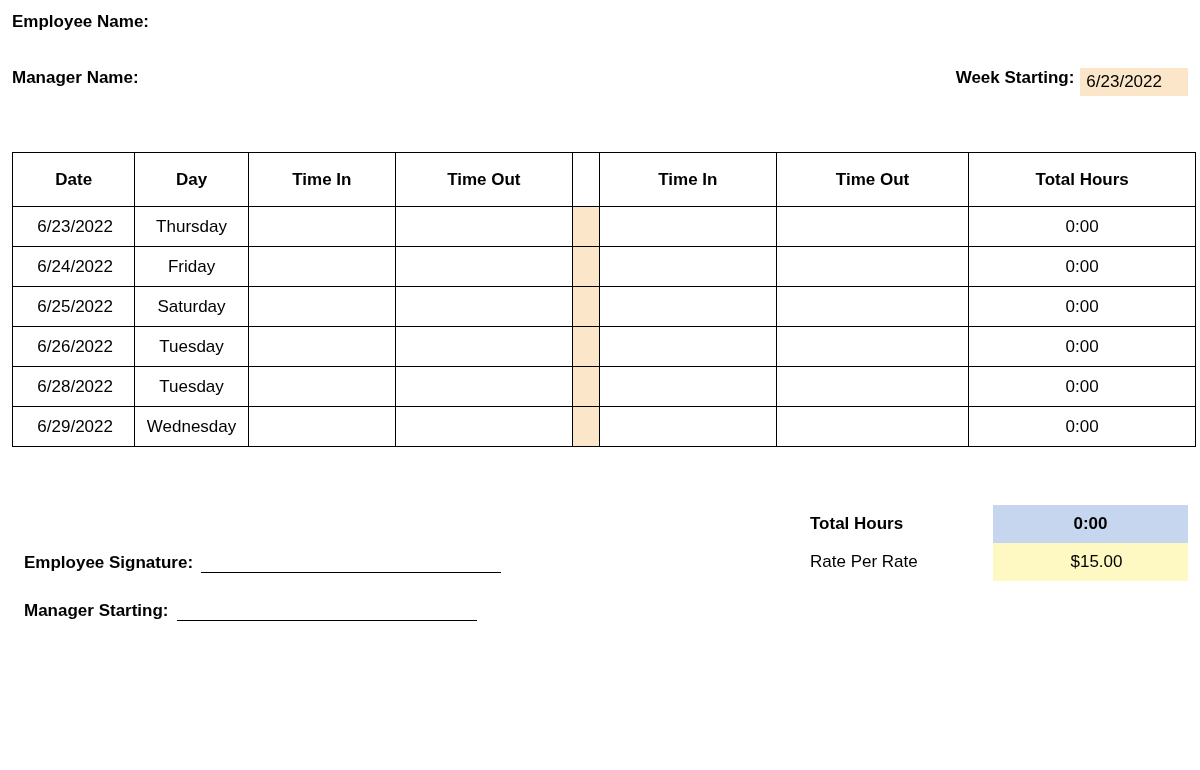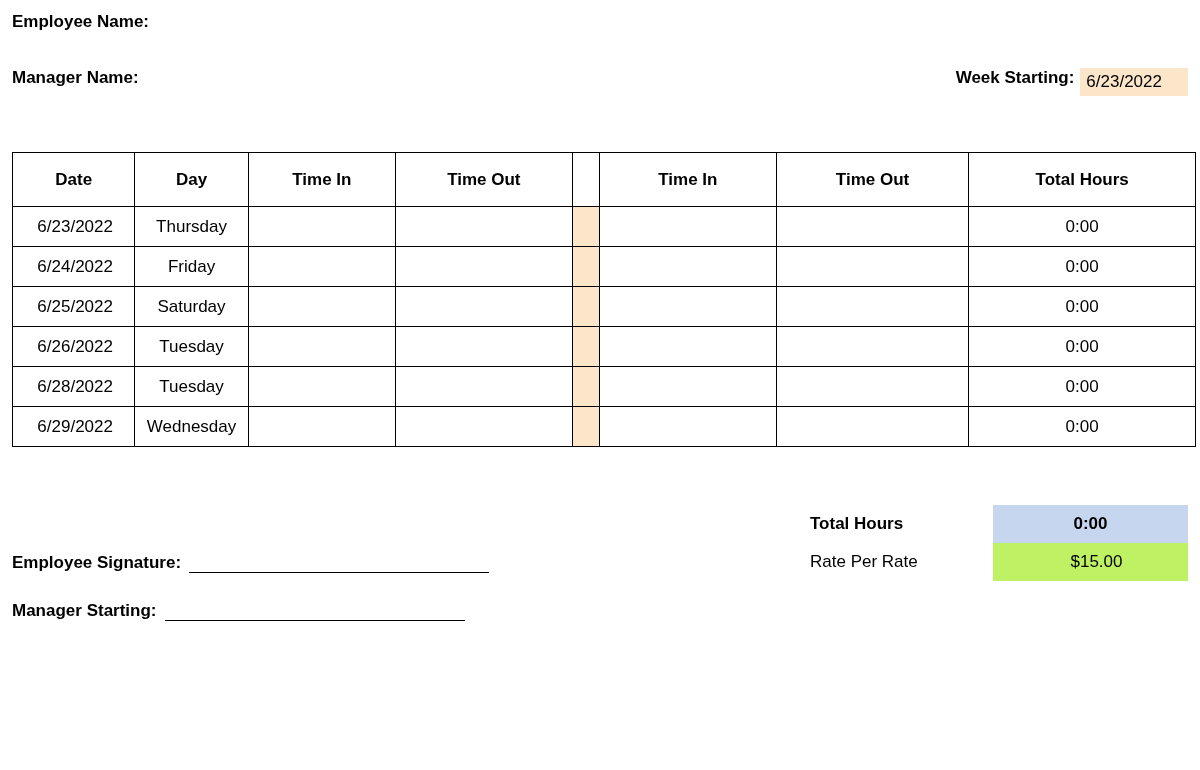--- a/index.html
+++ b/index.html
@@ -71,20 +71,21 @@
       margin-top: 58px;
     }
     .sigs {
       flex: 0 0 560px;
       padding-top: 46px;
     }
     .sig-row {
       display: flex;
       align-items: flex-end;
       margin-bottom: 26px;
+      margin-left: 12px;
     }
     .sig-label {
       font-weight: bold;
       margin-right: 8px;
     }
     .sig-line {
       border-bottom: 1.5px solid #000;
       width: 300px;
       height: 22px;
     }
@@ -100,21 +101,21 @@
       flex: 1;
       padding: 8px 10px;
     }
     .summary-value {
       width: 195px;
       text-align: center;
       padding: 9px 0;
     }
     .bold { font-weight: bold; }
     .bg-blue  { background: #c6d6ef; }
-    .bg-peach { background: #bef264; padding-left: 12px; }
+    .bg-peach { background: #fef9c3; padding-left: 12px; }
   </style>
 </head>
 <body>
 
 <div class="header-row">
   <span class="header-label">Employee Name:</span>
   <span></span>
 </div>
 
 <div class="header-row2">

